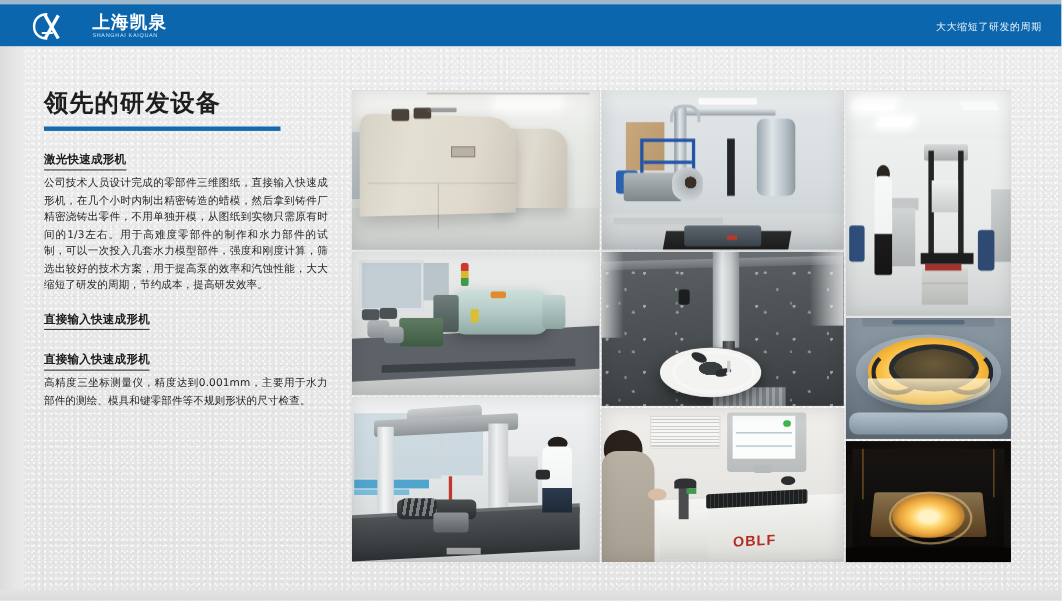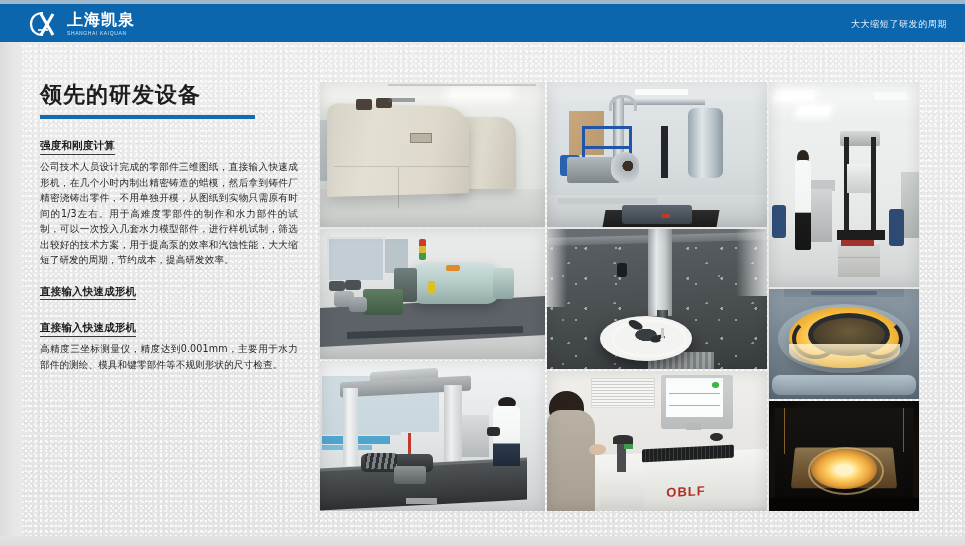--- a/index.html
+++ b/index.html
@@ -30,21 +30,21 @@
     position:absolute;left:0;bottom:0;width:965px;height:10px;
     background:linear-gradient(180deg,#e3e3e3 0%,#dcdcdc 100%);
   }
 
   
   .topstrip{position:absolute;left:0;top:0;width:965px;height:5px;background:#9fb8cc;}
   .header{
     position:absolute;left:0;top:4px;width:965px;height:38px;
     background:#0b66ad;
   }
-  .logo{position:absolute;left:28px;top:6px;height:28px;display:flex;align-items:center;gap:5px;}
+  .logo{position:absolute;left:28px;top:6px;height:28px;display:flex;align-items:center;gap:22px;}
   .logo-mark{position:relative;width:34px;height:26px;}
   .logo-mark svg{display:block;}
   .logo-cn{
     color:#fff;font-size:16px;font-weight:bold;letter-spacing:1px;line-height:1;
     font-family:"DejaVu Sans","Liberation Sans",sans-serif;
   }
   .logo-en{
     color:#cfe3f2;font-size:5px;letter-spacing:.6px;line-height:1;margin-top:3px;
     font-family:"Liberation Sans",sans-serif;
   }
@@ -360,22 +360,22 @@
     <div class="slogan">大大缩短了研发的周期</div>
   </div>
 
   <div class="content">
 
     <div class="textcol">
       <h1 class="title">领先的研发设备</h1>
       <div class="title-rule"></div>
 
       <div class="sec">
-        <div class="sec-h">强度和刚度计算</div>
-        <p class="sec-p">公司技术人员设计完成的零部件三维图纸，直接输入快速成形机，在几个小时内制出精密铸造的蜡模，然后拿到铸件厂精密浇铸出零件，不用单独开模，从图纸到实物只需原有时间的1/3左右。用于高难度零部件的制作和水力部件的试制，可以一次投入几套水力模型部件，进行样机试制，筛选出较好的技术方案，用于提高泵的效率和汽蚀性能，大大缩短了研发的周期，节约成本，提高研发效率。</p>
+        <div class="sec-h">激光快速成形机</div>
+        <p class="sec-p">公司技术人员设计完成的零部件三维图纸，直接输入快速成形机，在几个小时内制出精密铸造的蜡模，然后拿到铸件厂精密浇铸出零件，不用单独开模，从图纸到实物只需原有时间的1/3左右。用于高难度零部件的制作和水力部件的试制，可以一次投入几套水力模型部件，强度和刚度计算，筛选出较好的技术方案，用于提高泵的效率和汽蚀性能，大大缩短了研发的周期，节约成本，提高研发效率。</p>
       </div>
 
 
       <div class="sec">
         <div class="sec-h">直接输入快速成形机</div>
       </div>
 
       <div class="sec">
         <div class="sec-h">直接输入快速成形机</div>
         <p class="sec-p">高精度三坐标测量仪，精度达到0.001mm，主要用于水力部件的测绘、模具和键零部件等不规则形状的尺寸检查。</p>

